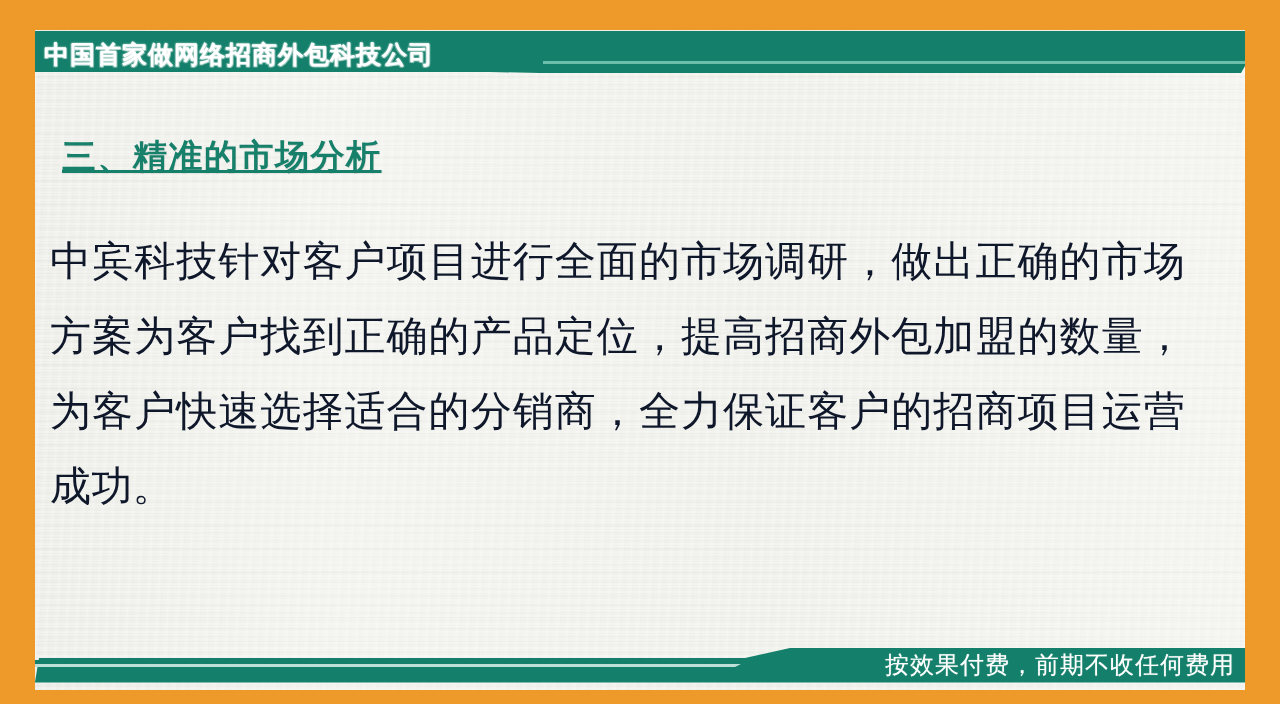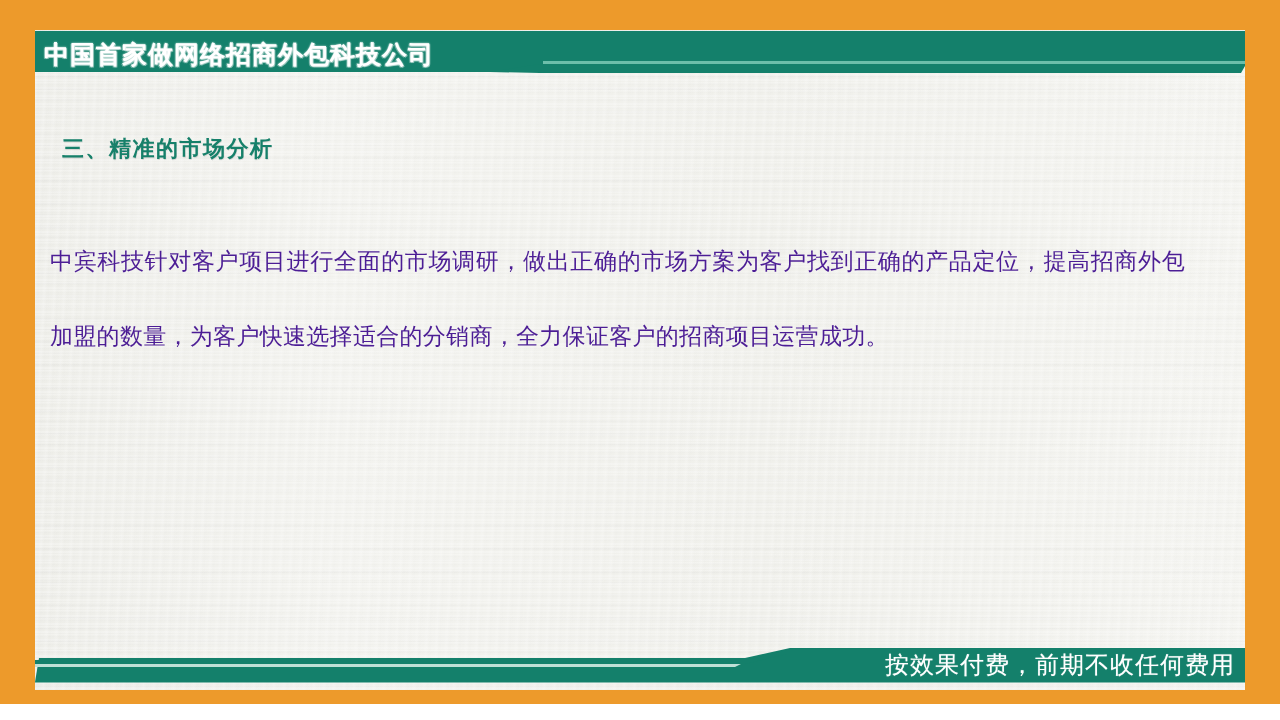--- a/index.html
+++ b/index.html
@@ -84,38 +84,39 @@
       1px 1px 0 rgba(255,255,255,0.45),
       -1px 1px 0 rgba(255,255,255,0.30);
     white-space: nowrap;
   }
 
   
   #section-title {
     position: absolute;
     left: 62px;
     top: 134px;
-    font-size: 22px;
+    font-size: 34px;
     font-weight: bold;
     color: #16806A;
     letter-spacing: 1.5px;
     white-space: nowrap;
     text-shadow: 0.5px 0.5px 0 rgba(0,0,0,0.10);
+    text-decoration: underline;
   }
 
   
   #body-copy {
     position: absolute;
     left: 50px;
     top: 224px;
     width: 1135px;
     font-family: "Liberation Serif", "DejaVu Serif", serif;
-    font-size: 23px;
+    font-size: 41px;
     line-height: 75px;
-    color: #4c1d95;
+    color: #0f172a;
     text-align: justify;
     text-justify: inter-ideograph;
     letter-spacing: 0.3px;
   }
 
   
   #footer-ribbon {
     position: absolute;
     left: 35px;
     top: 640px;

